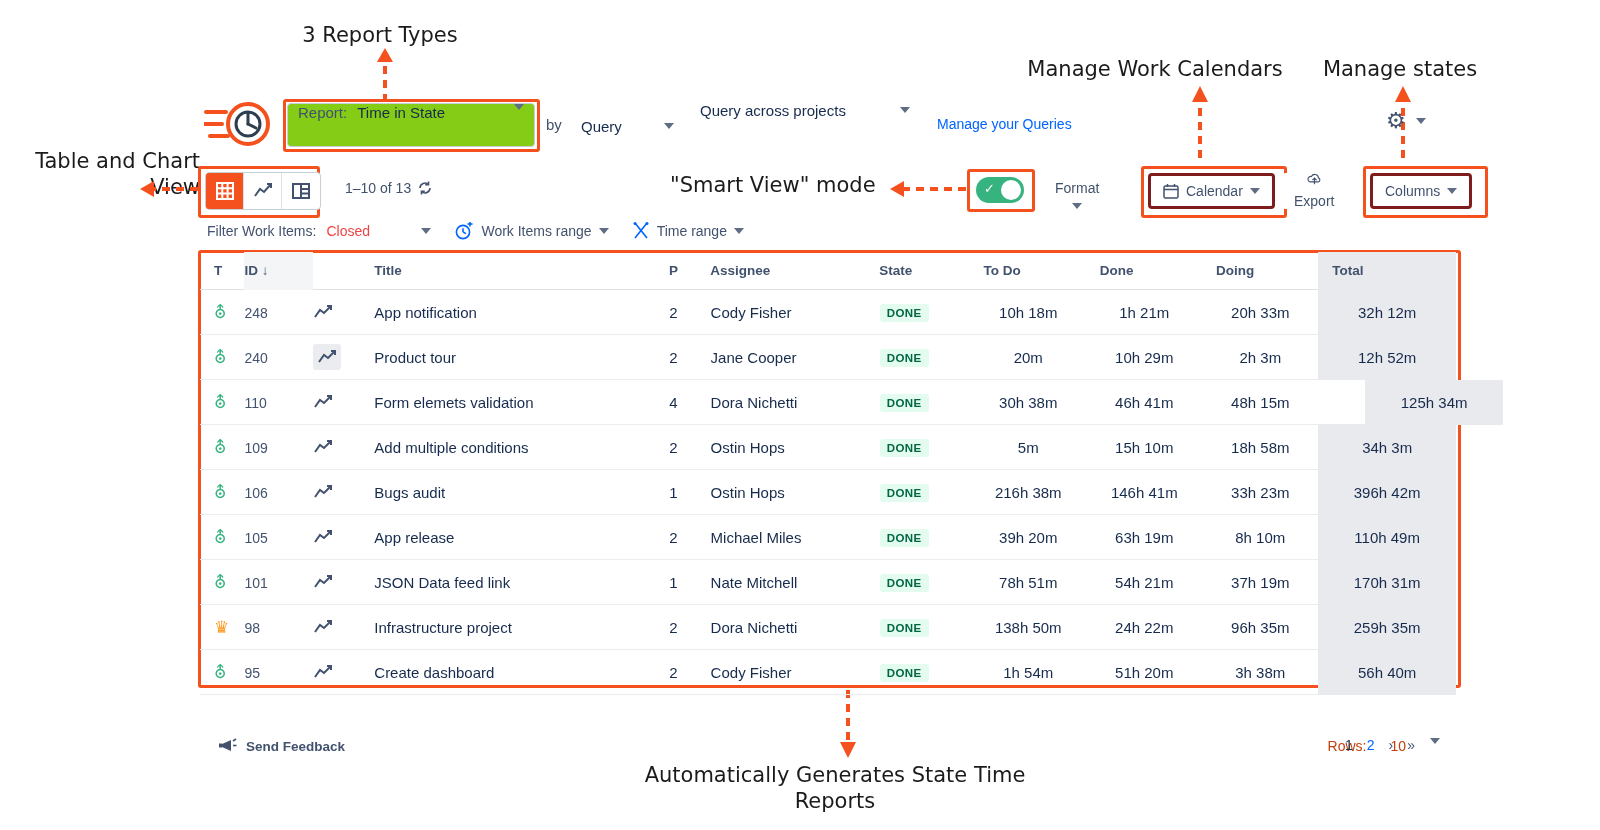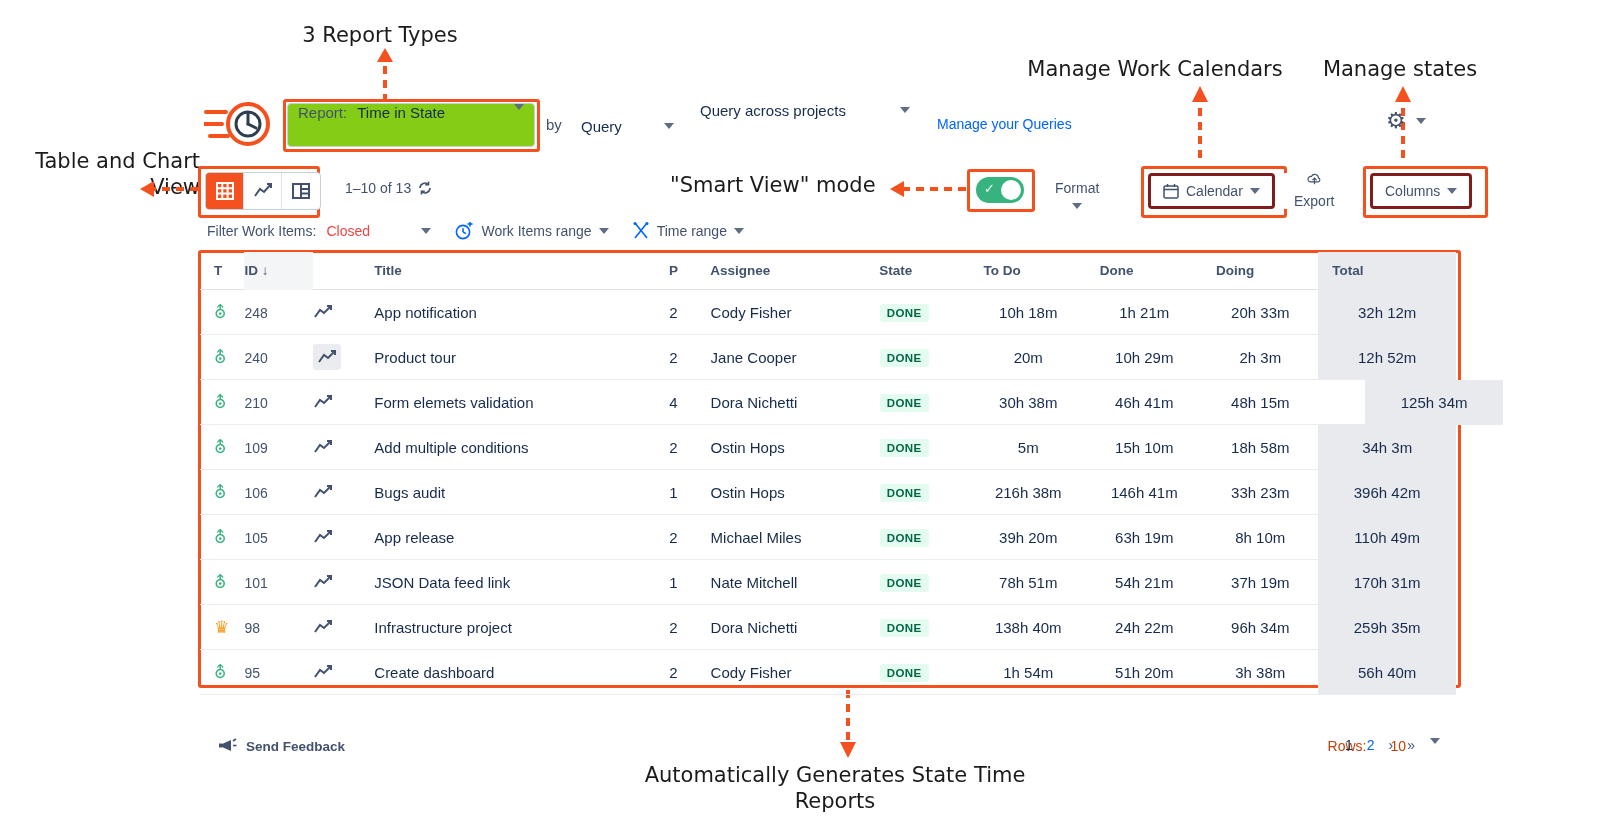--- a/index.html
+++ b/index.html
@@ -453,21 +453,21 @@
           <div class="c-state"><span class="badge-done">DONE</span></div>
           <div class="c-num">20m</div>
           <div class="c-num">10h 29m</div>
           <div class="c-num">2h 3m</div>
           <div class="c-total">
             <span class="cell-total-bg" style="width:100%;">12h 52m</span>
           </div>
         </div>
         <div class="trow">
           <div class="c-t"><span class="tree-green">⛢</span></div>
-          <div class="c-id"><span class="idnum">210</span></div>
+          <div class="c-id"><span class="idnum">110</span></div>
           <div class="c-chart"><span class="chart-icon-cell"><svg width="20" height="17" viewBox="0 0 20 17">
                 <polyline points="2,13 7,6 11,9 18,2" fill="none" stroke="#42526e" stroke-width="2"></polyline>
                 <polyline points="14,2 18,2 18,6" fill="none" stroke="#42526e" stroke-width="2"></polyline>
               </svg></span></div>
           <div class="c-title">Form elemets validation</div>
           <div class="c-p">4</div>
           <div class="c-ass">Dora Nichetti</div>
           <div class="c-state"><span class="badge-done">DONE</span></div>
           <div class="c-num">30h 38m</div>
           <div class="c-num">46h 41m</div>
@@ -552,23 +552,23 @@
           <div class="c-t"><span class="crown">♛</span></div>
           <div class="c-id"><span class="idnum">98</span></div>
           <div class="c-chart"><span class="chart-icon-cell"><svg width="20" height="17" viewBox="0 0 20 17">
                 <polyline points="2,13 7,6 11,9 18,2" fill="none" stroke="#42526e" stroke-width="2"></polyline>
                 <polyline points="14,2 18,2 18,6" fill="none" stroke="#42526e" stroke-width="2"></polyline>
               </svg></span></div>
           <div class="c-title">Infrastructure project</div>
           <div class="c-p">2</div>
           <div class="c-ass">Dora Nichetti</div>
           <div class="c-state"><span class="badge-done">DONE</span></div>
-          <div class="c-num">138h 40m</div>
+          <div class="c-num">138h 50m</div>
           <div class="c-num">24h 22m</div>
-          <div class="c-num">96h 34m</div>
+          <div class="c-num">96h 35m</div>
           <div class="c-total">
             <span class="cell-total-bg" style="width:100%;">259h 35m</span>
           </div>
         </div>
         <div class="trow">
           <div class="c-t"><span class="tree-green">⛢</span></div>
           <div class="c-id"><span class="idnum">95</span></div>
           <div class="c-chart"><span class="chart-icon-cell"><svg width="20" height="17" viewBox="0 0 20 17">
                 <polyline points="2,13 7,6 11,9 18,2" fill="none" stroke="#42526e" stroke-width="2"></polyline>
                 <polyline points="14,2 18,2 18,6" fill="none" stroke="#42526e" stroke-width="2"></polyline>

